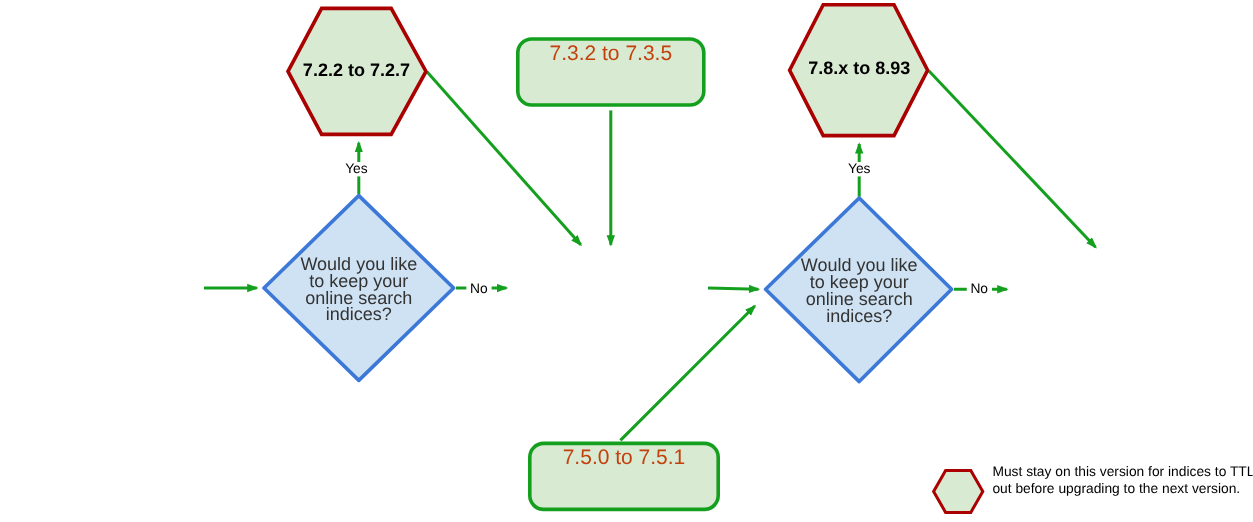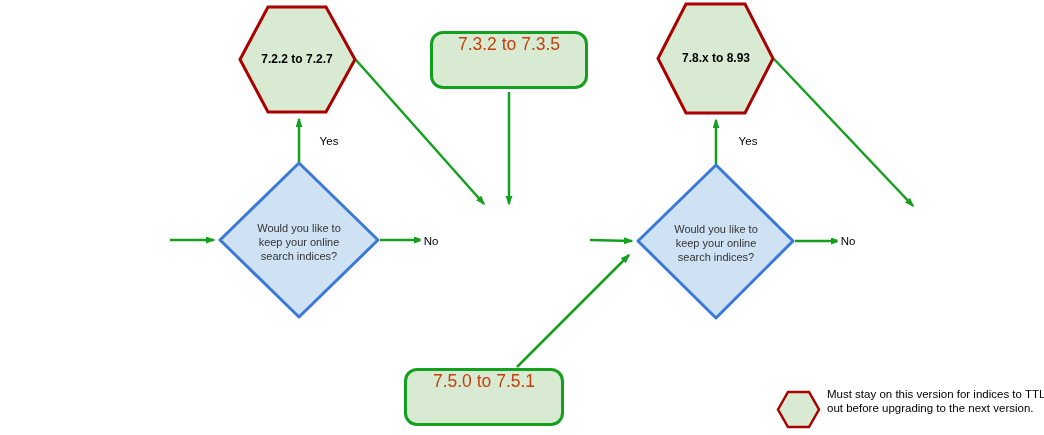--- a/index.html
+++ b/index.html
@@ -16,29 +16,29 @@
   .diamond{fill:var(--blue-fill);stroke:var(--blue-line);stroke-width:3;stroke-linejoin:round;}
   
   .box{
     position:absolute;box-sizing:border-box;
     border:3px solid var(--green-line);background:var(--green-fill);
     border-radius:13px;display:flex;justify-content:center;
     font-weight:normal;font-size:17.5px;color:#c2410c;
   }
   .hex-label{
     position:absolute;transform:translate(-50%,-50%);width:98px;text-align:center;
-    font-weight:bold;font-size:12px;line-height:22px;color:#000;
+    font-weight:bold;font-size:15px;line-height:22px;color:#000;
   }
   .diamond-label{
     position:absolute;transform:translate(-50%,-50%);width:108px;text-align:center;
-    font-size:11px;line-height:14px;color:#333;
+    font-size:15px;line-height:14px;color:#333;
   }
   .edge-label{
     position:absolute;transform:translate(-50%,-50%);background:#ffffff;
-    padding:0 3px;font-size:11.5px;color:#000;margin-left:32px;
+    padding:0 3px;font-size:11.5px;color:#000;
   }
   .legend-text{
     position:absolute;left:827px;top:387px;width:220px;
     font-size:11.5px;line-height:14px;color:#000;
   }
 </style>
 </head>
 <body>
 
 <div class="canvas">
@@ -65,21 +65,21 @@
     <polygon class="hex" points="658,58.5 686,4 745,4 773,58.5 745,113 686,113"></polygon>
     <polygon class="legend-hex" points="778,409.5 788,392 809,392 819,409.5 809,427 788,427"></polygon>
 
     <polygon class="diamond" points="220,240 299,163 378,240 299,317"></polygon>
     <polygon class="diamond" points="638,241 716,165 793,241 716,318"></polygon>
   </svg>
 
   <div class="box" style="left:430px;top:31px;width:158px;height:58px;">
     <span>7.3.2 to 7.3.5</span>
   </div>
-  <div class="box" style="left:404px;top:368px;width:160px;height:58px;">
+  <div class="box" style="left:440px;top:368px;width:160px;height:58px;">
     <span>7.5.0 to 7.5.1</span>
   </div>
 
   <div class="hex-label" style="left:297px;top:59px;">7.2.2 to 7.2.7</div>
   <div class="hex-label" style="left:716px;top:58px;">7.8.x to 8.93</div>
 
   <div class="diamond-label" style="left:299px;top:242px;">Would you like to keep your online search indices?</div>
   <div class="diamond-label" style="left:716px;top:243px;">Would you like to keep your online search indices?</div>
 
   <div class="edge-label" style="left:297px;top:141px;">Yes</div>

